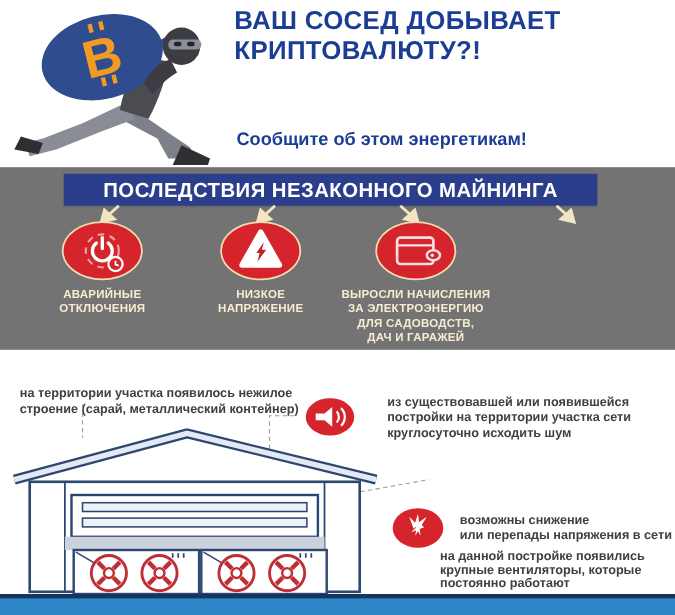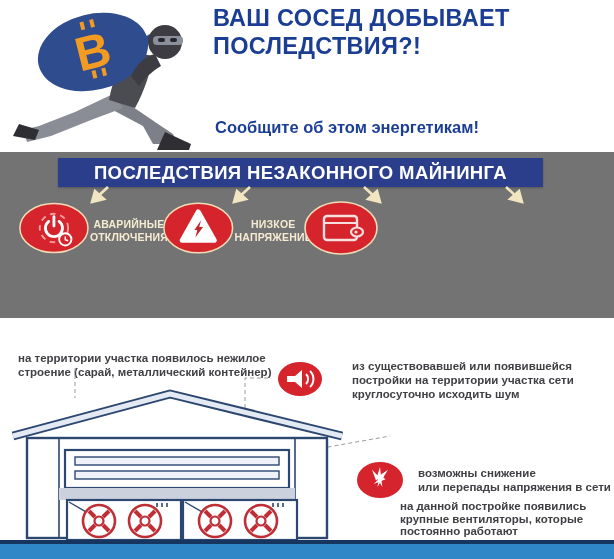--- a/index.html
+++ b/index.html
@@ -22,21 +22,21 @@
   }
 
   
   .consequences{left:0;top:152px;width:614px;height:166px;background:#737373;}
   .c-banner{
     left:58px;top:6px;width:485px;height:29px;background:#2b3e8c;
     color:#fff;font-weight:bold;font-size:18.5px;letter-spacing:.4px;
     display:flex;align-items:center;justify-content:center;
     box-shadow:0 1px 2px rgba(0,0,0,.25);
   }
-  .c-col{top:48px;display:flex;flex-direction:row;align-items:center;}
+  .c-col{top:48px;display:flex;flex-direction:column;align-items:center;}
   .c-col .bubble{width:76px;height:56px;}
   .c-label{
     margin-top:6px;color:#f6ecd2;font-weight:bold;font-size:10.5px;
     line-height:1.24;text-align:center;letter-spacing:.2px;
   }
 
   
   .s-banner{
     left:165px;top:322px;width:280px;height:26px;background:#2b3e8c;
     color:#fff;font-weight:bold;font-size:18px;letter-spacing:.5px;
@@ -79,21 +79,21 @@
 
     <path d="M126,72 C132,60 140,52 150,50 L156,62 C146,68 138,76 134,82 Z" fill="#3c3c42"></path>
 
     <circle cx="160" cy="38" r="17" fill="#3c3c42"></circle>
     <rect x="148" y="32" width="30" height="9" rx="4" fill="#8a8f99"></rect>
     <rect x="153" y="34" width="7" height="4" rx="2" fill="#24242a"></rect>
     <rect x="165" y="34" width="7" height="4" rx="2" fill="#24242a"></rect>
   </svg>
 
   <div class="abs hero-title ml">ВАШ СОСЕД ДОБЫВАЕТ
-ПОСЛЕДСТВИЯ?!</div>
+КРИПТОВАЛЮТУ?!</div>
   <div class="abs hero-subtitle">Сообщите об этом энергетикам!</div>
 
   <div class="abs consequences">
     <div class="abs c-banner">ПОСЛЕДСТВИЯ НЕЗАКОННОГО МАЙНИНГА</div>
 
     <svg class="abs" style="left:0;top:34px;" width="614" height="18" viewBox="0 0 614 18">
       <g stroke="#f2e5c2" stroke-width="2.6" fill="#f2e5c2">
         <line x1="108" y1="1" x2="96" y2="12"></line>
           <polygon points="92,16 104,13 95,5"></polygon>
         <line x1="250" y1="1" x2="238" y2="12"></line>
@@ -129,20 +129,24 @@
     </div>
 
     <div class="abs c-col" style="left:303px;width:150px;">
       <svg class="bubble" viewBox="-38 -28 76 56">
         <ellipse cx="0" cy="0" rx="36" ry="26" fill="#d5242b" stroke="#f0dcb6" stroke-width="1.6"></ellipse>
         <rect x="-17" y="-12" width="33" height="24" rx="3" fill="none" stroke="#f6dfdf" stroke-width="2.4"></rect>
         <line x1="-17" y1="-5" x2="16" y2="-5" stroke="#f6dfdf" stroke-width="2"></line>
         <ellipse cx="16" cy="4" rx="6" ry="4.5" fill="#d5242b" stroke="#f6dfdf" stroke-width="2.2"></ellipse>
         <circle cx="15" cy="4" r="1.6" fill="#f6dfdf"></circle>
       </svg>
+      <div class="c-label ml">ВЫРОСЛИ НАЧИСЛЕНИЯ
+ЗА ЭЛЕКТРОЭНЕРГИЮ
+ДЛЯ САДОВОДСТВ,
+ДАЧ И ГАРАЖЕЙ</div>
     </div>
 
   </div>
 
 
   <div class="abs sign-text ml" style="left:18px;top:351px;width:300px;">на территории участка появилось нежилое
 строение (сарай, металлический контейнер)</div>
 
   <svg class="abs" style="left:277px;top:361px;" width="46" height="36" viewBox="-23 -18 46 36">
     <ellipse cx="0" cy="0" rx="22" ry="17" fill="#d5242b"></ellipse>

